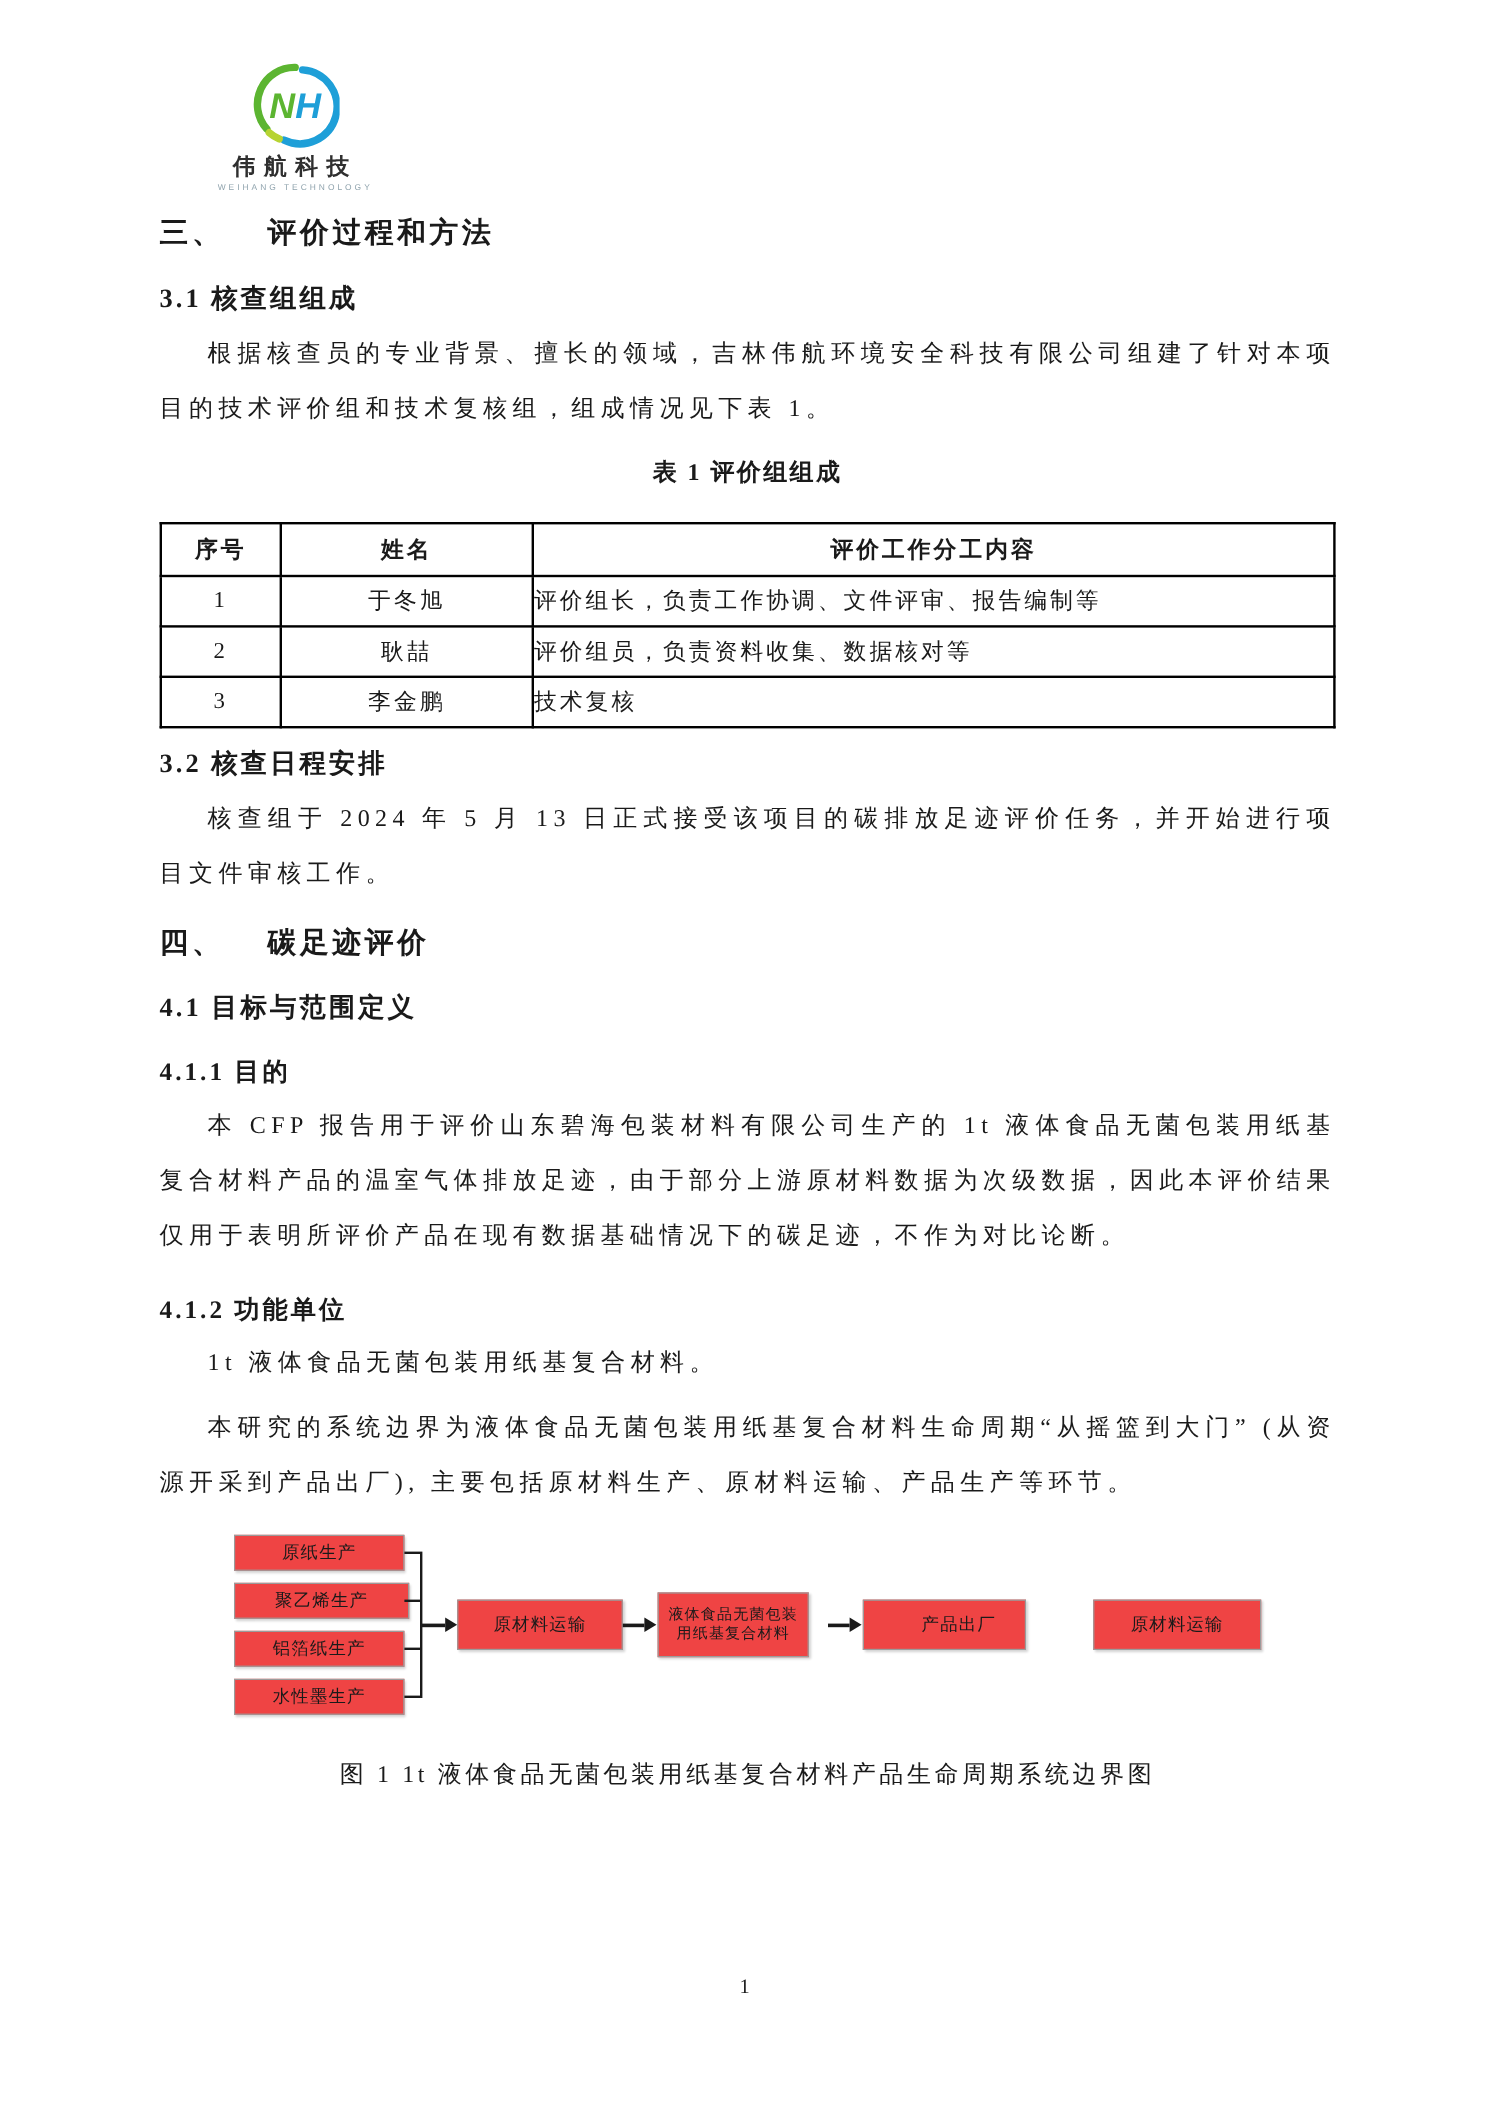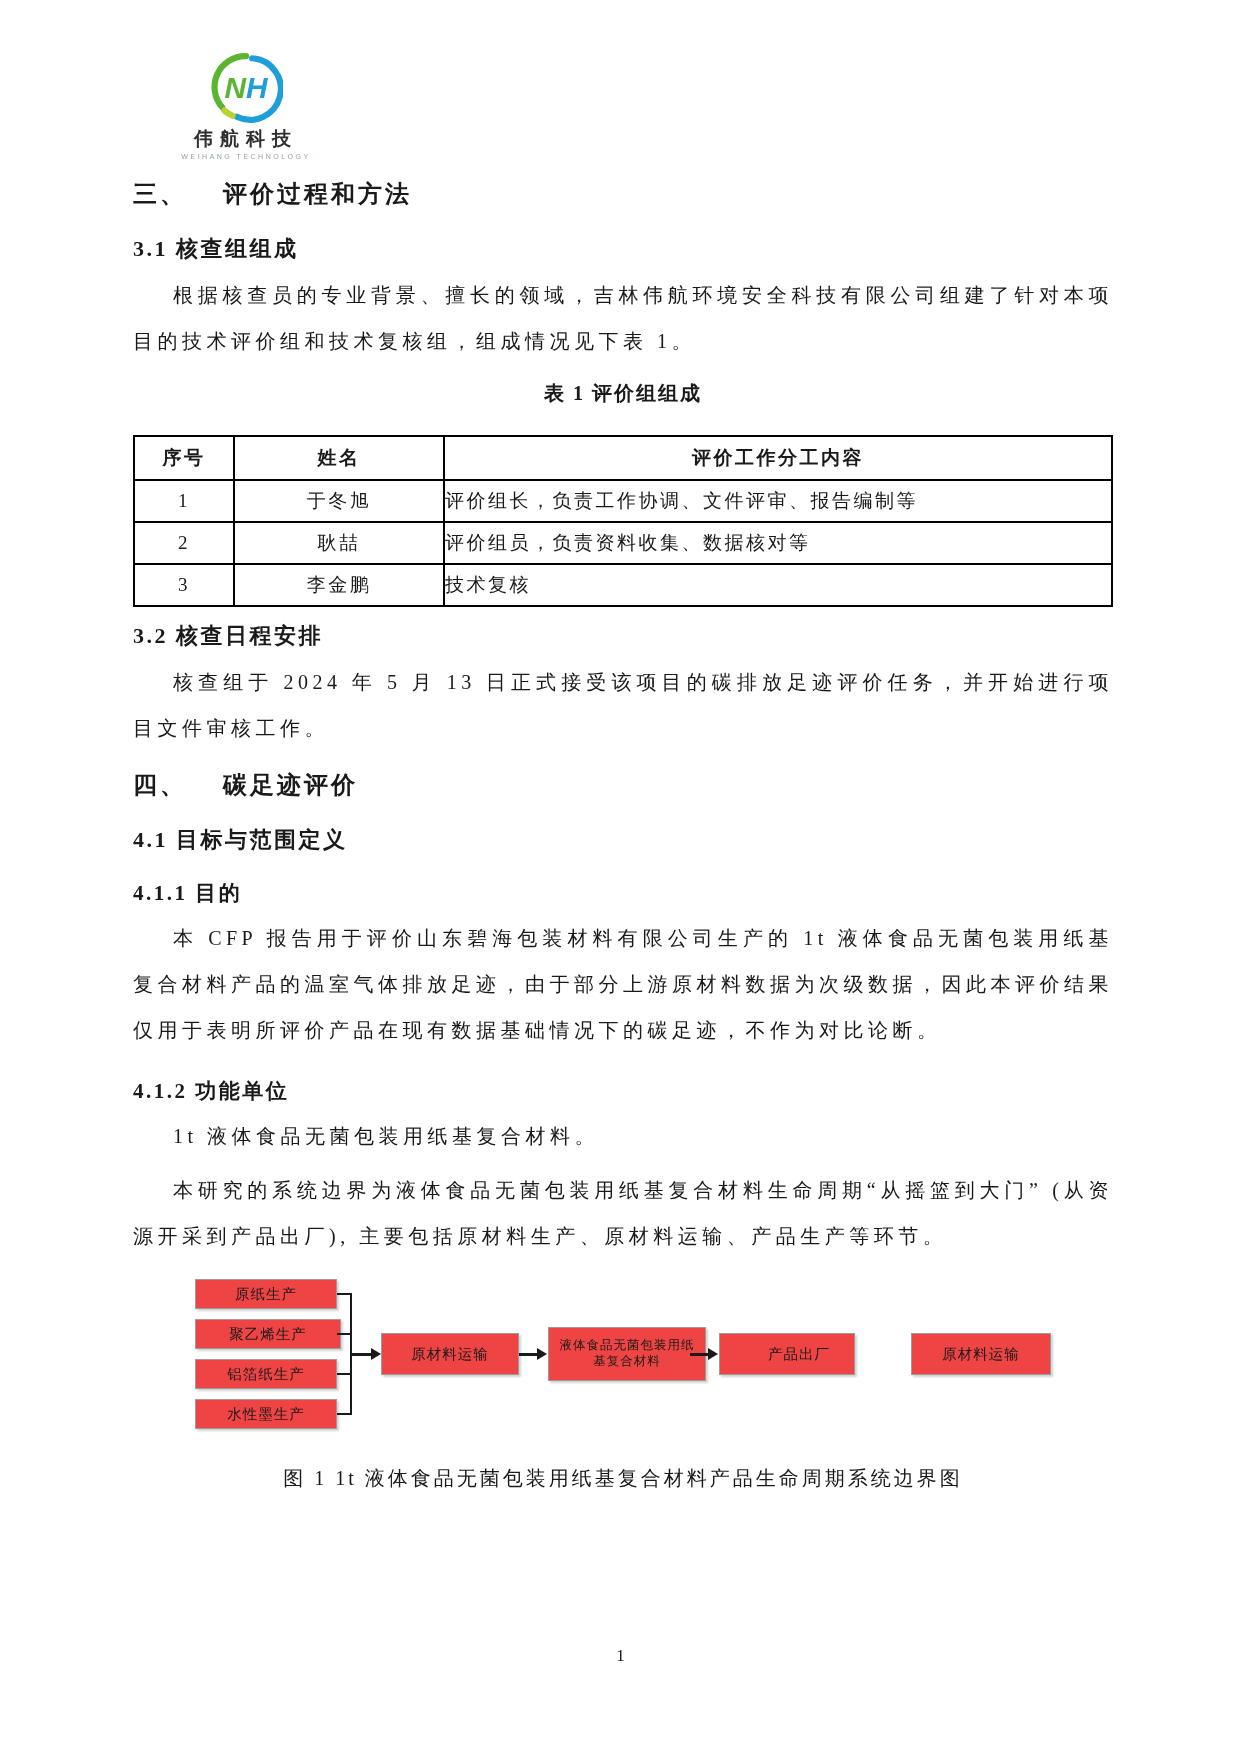--- a/index.html
+++ b/index.html
@@ -142,21 +142,21 @@
       <div class="stub" style="left:142px;top:94px;"></div>
       <div class="stub" style="left:142px;top:134px;"></div>
       <div class="v-line" style="left:155px;top:14px;height:122px;"></div>
 
       <div class="h-line" style="left:155px;top:74px;width:21px;"></div>
       <div class="arrow-head" style="left:176px;top:69px;"></div>
 
       <div class="dbox" style="left:186px;top:54px;width:138px;height:42px;">原材料运输</div>
       <div class="h-line" style="left:324px;top:74px;width:18px;"></div>
       <div class="arrow-head" style="left:342px;top:69px;"></div>
-      <div class="dbox small-text" style="left:353px;top:48px;width:158px;height:54px;">液体食品无菌包装用纸基复合材料</div>
+      <div class="dbox small-text" style="left:353px;top:48px;width:126px;height:54px;">液体食品无菌包装用纸基复合材料</div>
       <div class="h-line" style="left:495px;top:74px;width:18px;"></div>
       <div class="arrow-head" style="left:513px;top:69px;"></div>
       <div class="dbox" style="left:524px;top:54px;width:136px;height:42px;padding-left:24px;">产品出厂</div>
 
       <div class="dbox" style="left:716px;top:54px;width:140px;height:42px;">原材料运输</div>
     </div>
 
     <div class="fig-caption">图 1 1t 液体食品无菌包装用纸基复合材料产品生命周期系统边界图</div>
 
   </div>

